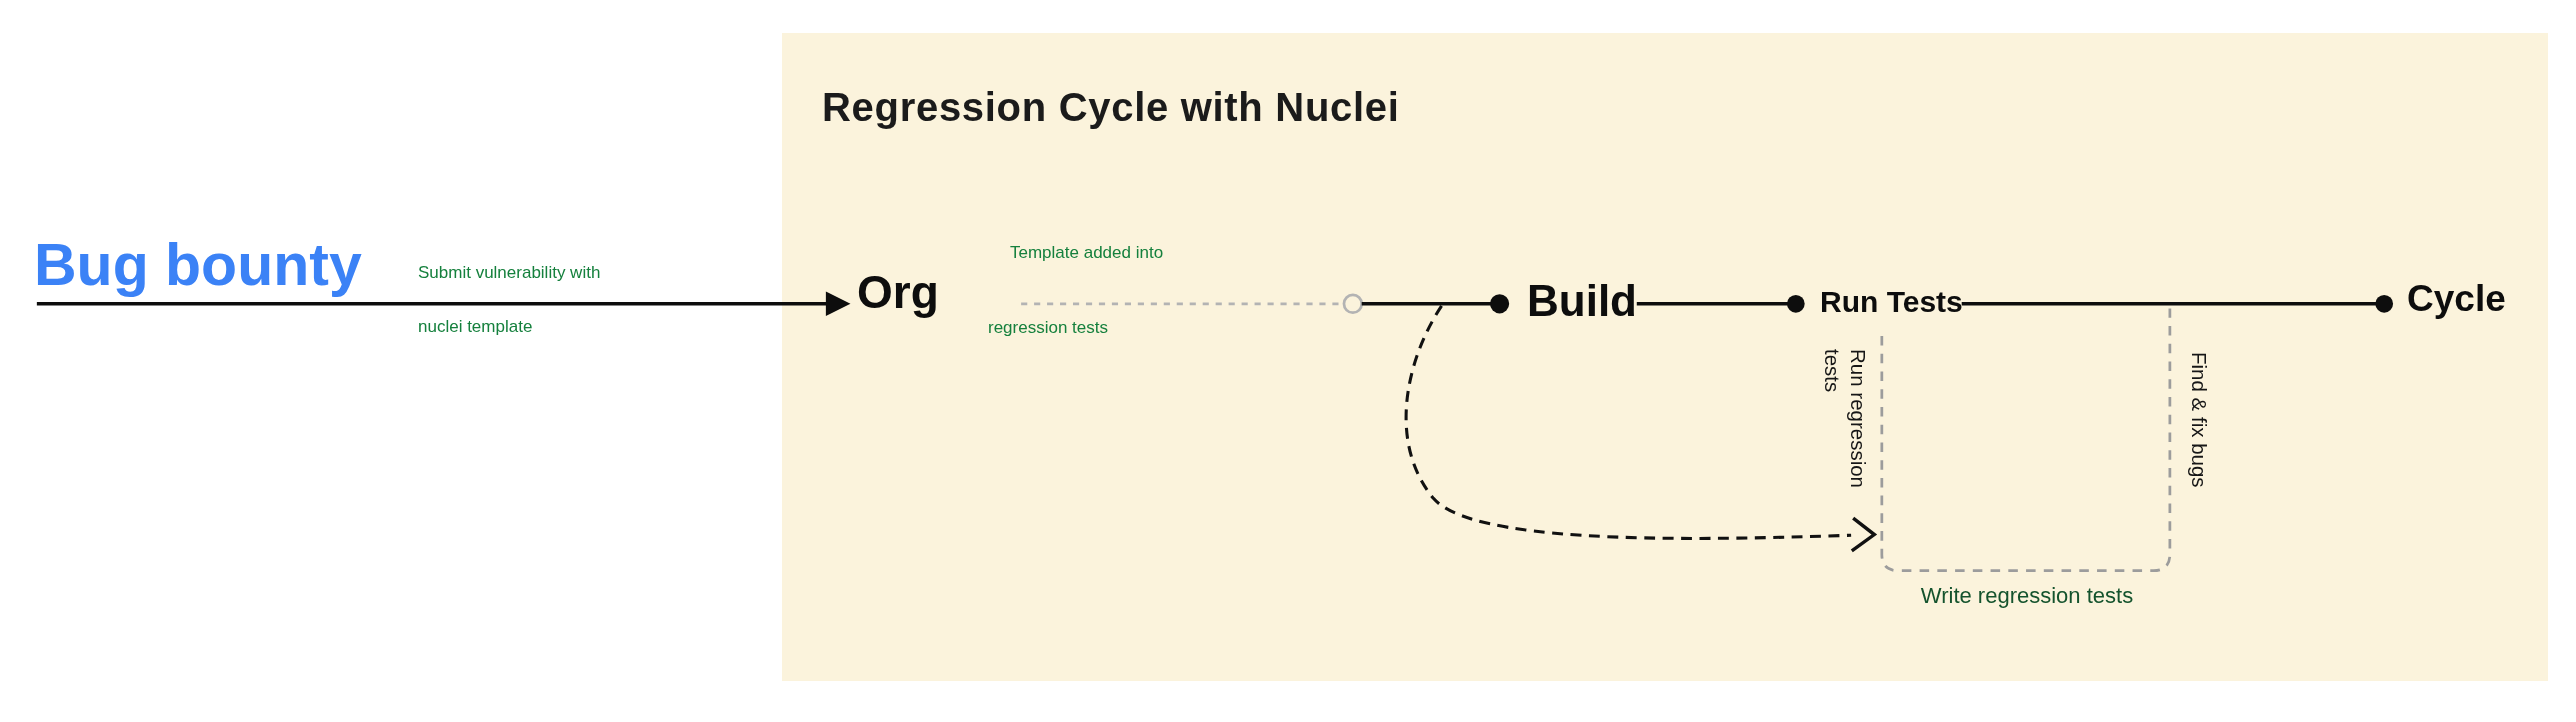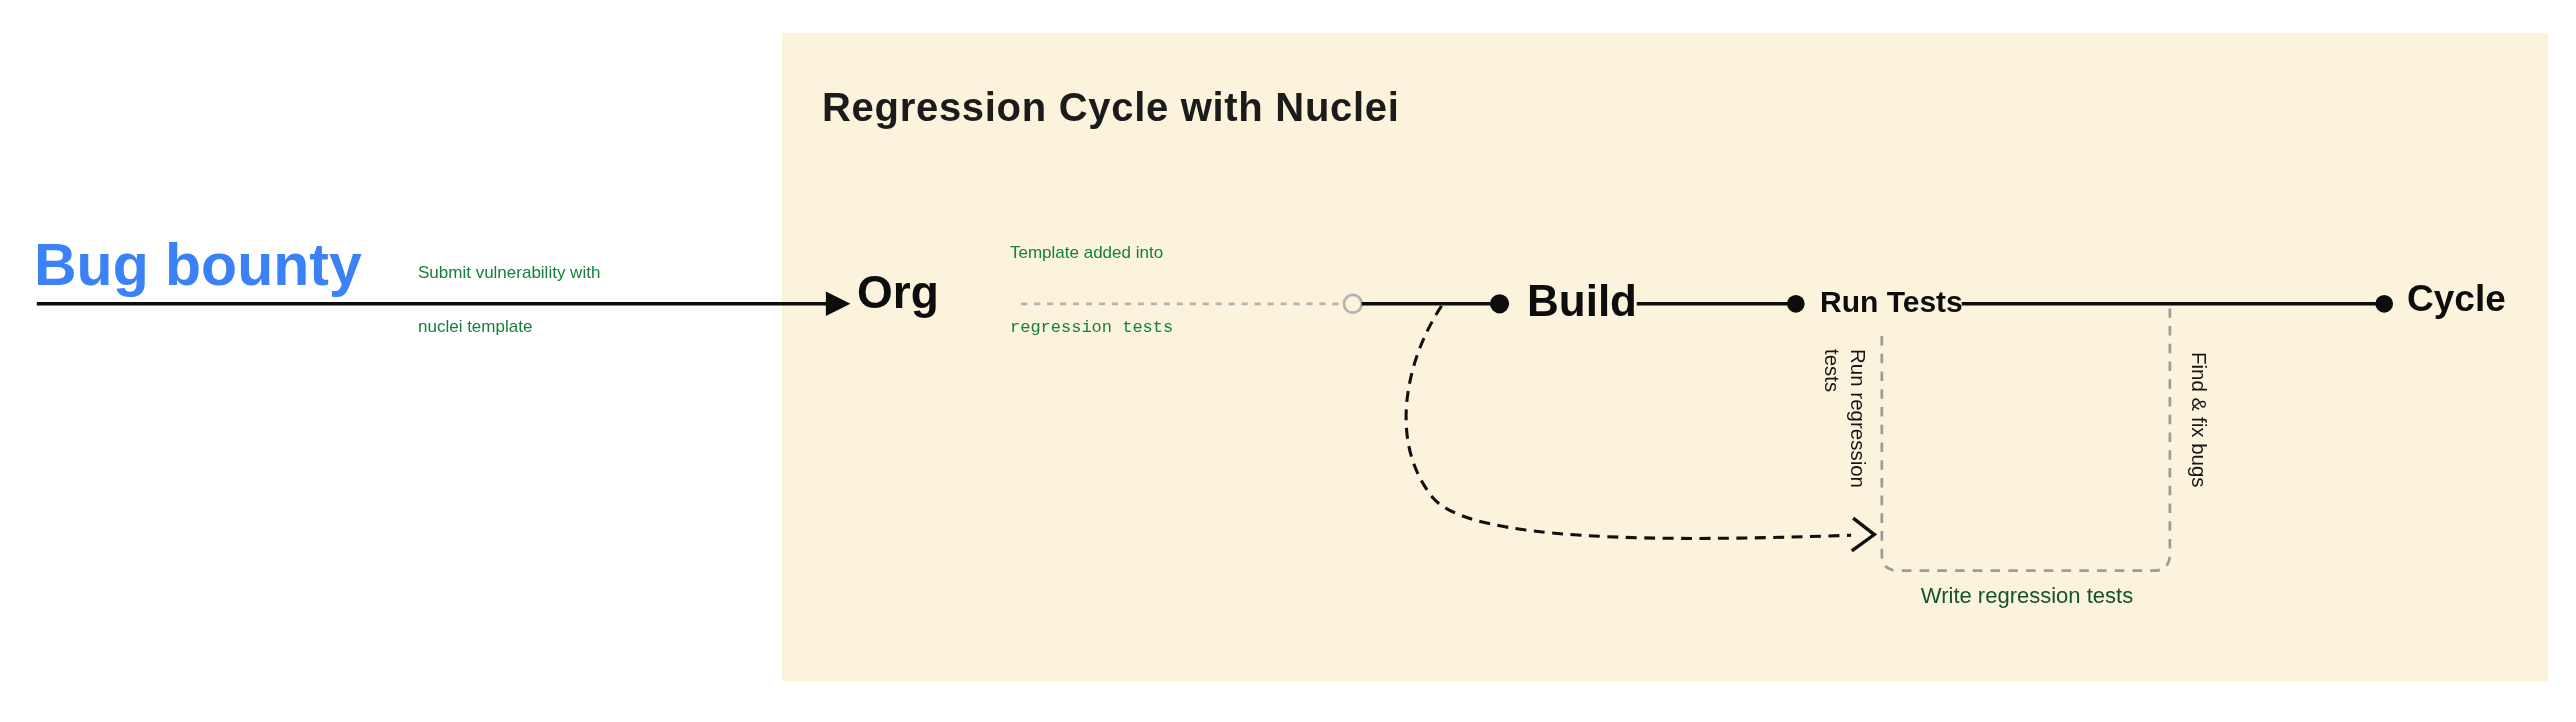--- a/index.html
+++ b/index.html
@@ -50,21 +50,21 @@
 
   .small-label {
     font-size: 17px;
     font-weight: 400;
     color: #15803d;
     white-space: nowrap;
   }
   #submit-label-1 { left: 418px; top: 263px; }
   #submit-label-2 { left: 418px; top: 317px; }
   #template-label-1 { left: 1010px; top: 243px; }
-  #template-label-2 { left: 1010px; top: 318px; font-family: Liberation Mono, monospace; }
+  #template-label-2 { left: 988px; top: 318px; }
 
   .node-label {
     font-weight: 700;
     color: #0d0d0d;
     white-space: nowrap;
   }
   #node-org      { left: 857px; top: 265px; font-size: 46px; }
   #node-build    { left: 1527px; top: 276px; font-size: 44px; }
   #node-runtests { left: 1820px; top: 285px; font-size: 30px; }
   #node-ship     { left: 2407px; top: 278px; font-size: 37px; }

